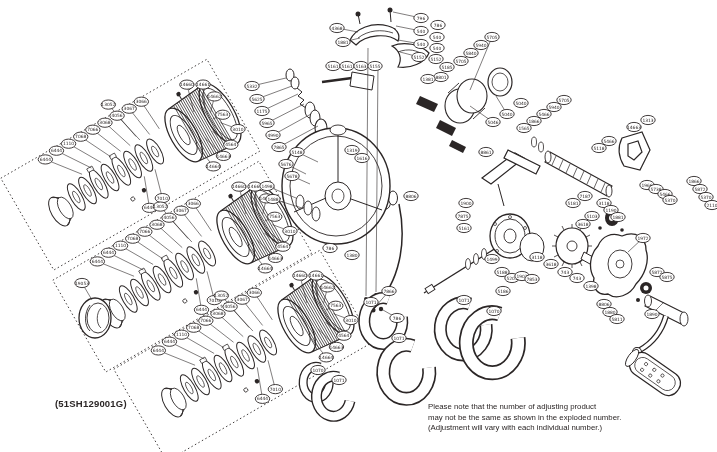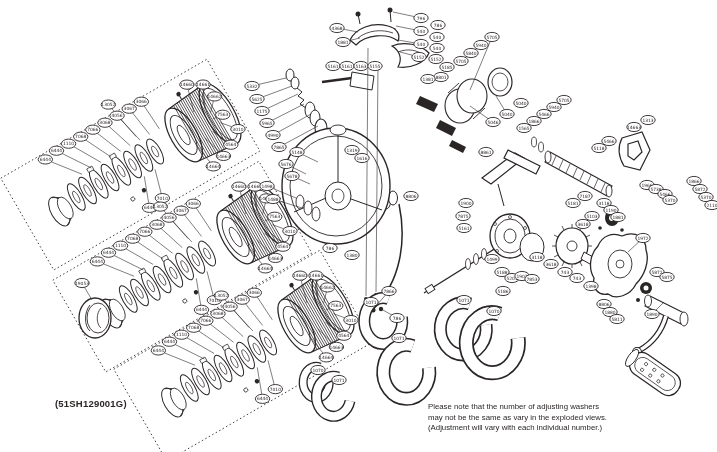--- a/index.html
+++ b/index.html
@@ -964,18 +964,18 @@
           <line x1="82" y1="283" x2="92" y2="300" stroke="#2b2626" stroke-width="0.6"></line>
           <ellipse cx="82" cy="283" rx="7.2" ry="4.6" fill="#fff" stroke="#2b2626" stroke-width="0.9"></ellipse>
           <text x="82" y="284.6" text-anchor="middle" font-size="4.4" fill="#2b2626" class="callout-text">19053</text>
         </g>
       </g>
 </svg>
 
 <div class="diagram-code">(51SH129001G)</div>
 
 <div class="note">
-  <div>Please note that the number of adjusting washers</div>
-  <div>may not be the same as vary in the exploded views.</div>
+  <div>Please note that the number of adjusting product</div>
+  <div>may not be the same as shown in the exploded number.</div>
   <div>(Adjustment will vary with each individual number.)</div>
 </div>
 
 </div>
 
 </body></html>

